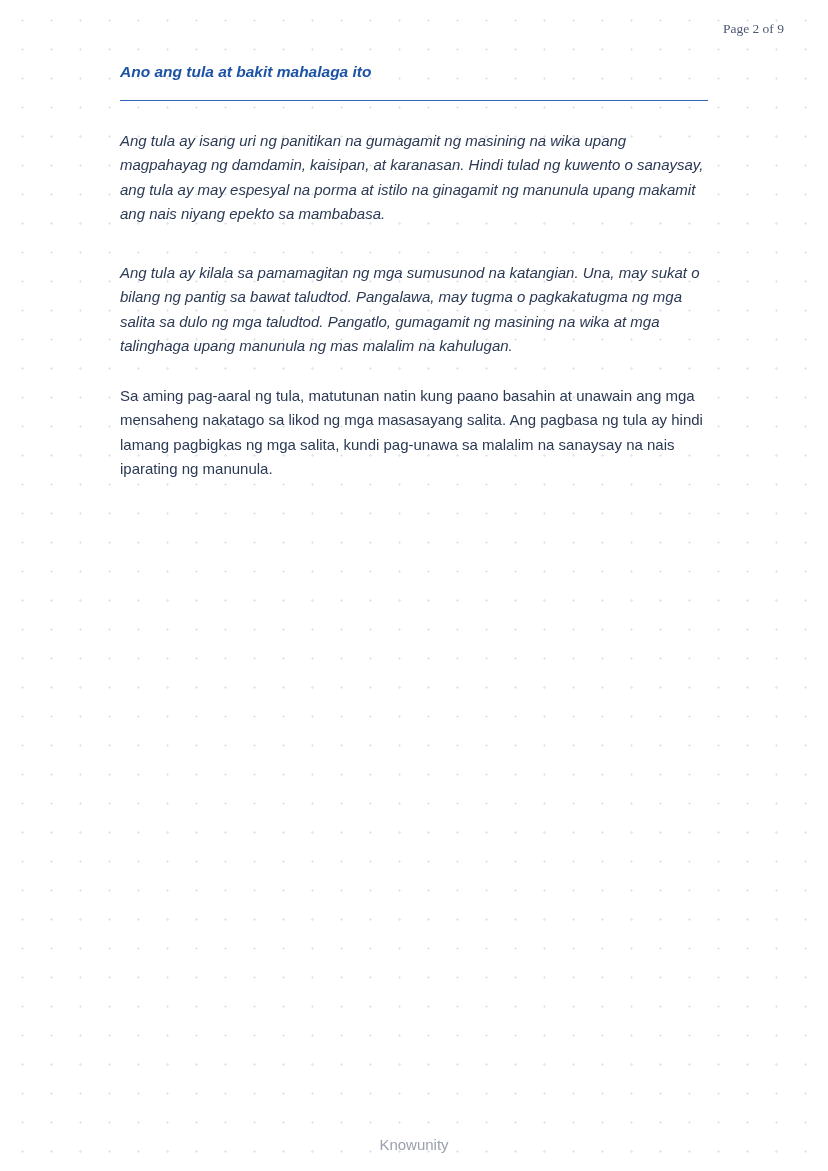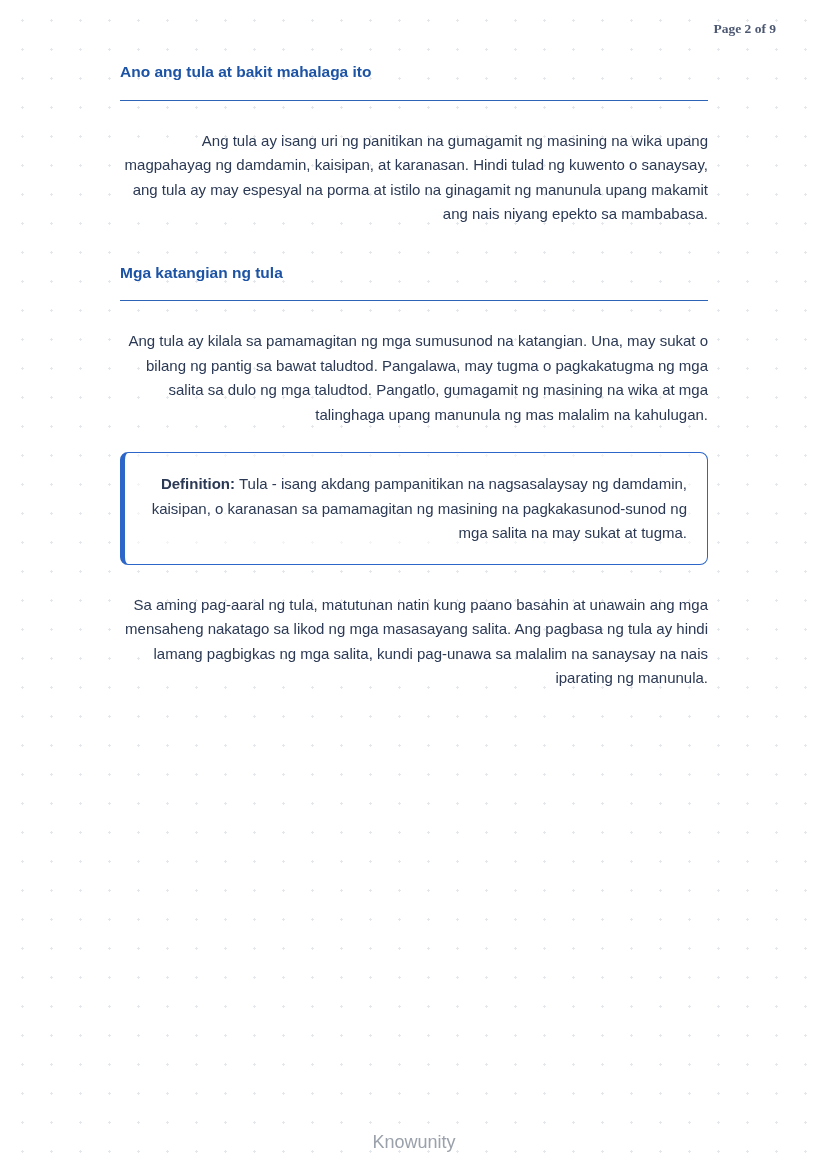--- a/index.html
+++ b/index.html
@@ -14,91 +14,83 @@
     height: 1171px;
     background-color: #ffffff;
     background-image: radial-gradient(circle, #e4e7ec 1.1px, transparent 1.1px);
     background-size: 29px 29px;
     background-position: 8px 6px;
     overflow: hidden;
   }
   .page-indicator {
     position: absolute;
     top: 21px;
-    right: 52px;
+    right: 44px;
     font-family: "Liberation Serif", serif;
     font-size: 13.5px;
     color: #4c5871;
-    font-weight: bold;
   }
   .content {
     position: absolute;
     top: 60px;
     left: 120px;
     width: 588px;
     color: #2b3954;
     font-size: 15px;
     line-height: 24.5px;
   }
   .section-heading {
     font-size: 15.5px;
     font-weight: 700;
     color: #1d53a4;
     padding-bottom: 15px;
     border-bottom: 1.5px solid #2e64b5;
     margin-bottom: 28px;
   }
-  .content p { margin-bottom: 25px; text-align: right; }
-  .content section { margin-bottom: 34px; }
+  .content p { margin-bottom: 25px; }
+  .content section { margin-bottom: 34px; font-style: italic; }
   .content section:last-of-type { margin-bottom: 0; }
   .definition-box {
     border: 1.5px solid #2c66c9;
     border-left: 5px solid #2c66c9;
     border-radius: 8px;
     padding: 19px 20px 18px 20px;
     margin: 0 0 28px 0;
     background: rgba(255,255,255,0.55);
   }
   .definition-box p { margin: 0; }
   .definition-label { font-weight: 700; }
   .footer-brand {
     position: absolute;
     left: 0;
     right: 0;
     bottom: 18px;
     text-align: center;
-    font-size: 18px;
+    font-size: 15px;
     color: #9aa1ab;
   }
 </style>
 </head>
 <body>
 
 <div class="sheet">
 
   <div class="page-indicator">Page 2 of 9</div>
 
   <div class="content">
 
     <section>
       <h2 class="section-heading">Ano ang tula at bakit mahalaga ito</h2>
       <p>Ang tula ay isang uri ng panitikan na gumagamit ng masining na wika upang magpahayag ng damdamin, kaisipan, at karanasan. Hindi tulad ng kuwento o sanaysay, ang tula ay may espesyal na porma at istilo na ginagamit ng manunula upang makamit ang nais niyang epekto sa mambabasa.</p>
     </section>
 
     <section>
-      <h2 class="section-heading">Mga katangian ng tula</h2>
       <p>Ang tula ay kilala sa pamamagitan ng mga sumusunod na katangian. Una, may sukat o bilang ng pantig sa bawat taludtod. Pangalawa, may tugma o pagkakatugma ng mga salita sa dulo ng mga taludtod. Pangatlo, gumagamit ng masining na wika at mga talinghaga upang manunula ng mas malalim na kahulugan.</p>
     </section>
 
-    <div class="definition-box">
-      <p>
-        <span class="definition-label">Definition:</span>
-        <span>Tula - isang akdang pampanitikan na nagsasalaysay ng damdamin, kaisipan, o karanasan sa pamamagitan ng masining na pagkakasunod-sunod ng mga salita na may sukat at tugma.</span>
-      </p>
-    </div>
 
     <p>Sa aming pag-aaral ng tula, matutunan natin kung paano basahin at unawain ang mga mensaheng nakatago sa likod ng mga masasayang salita. Ang pagbasa ng tula ay hindi lamang pagbigkas ng mga salita, kundi pag-unawa sa malalim na sanaysay na nais iparating ng manunula.</p>
 
   </div>
 
   <div class="footer-brand">Knowunity</div>
 
 </div>
 
 </body></html>

